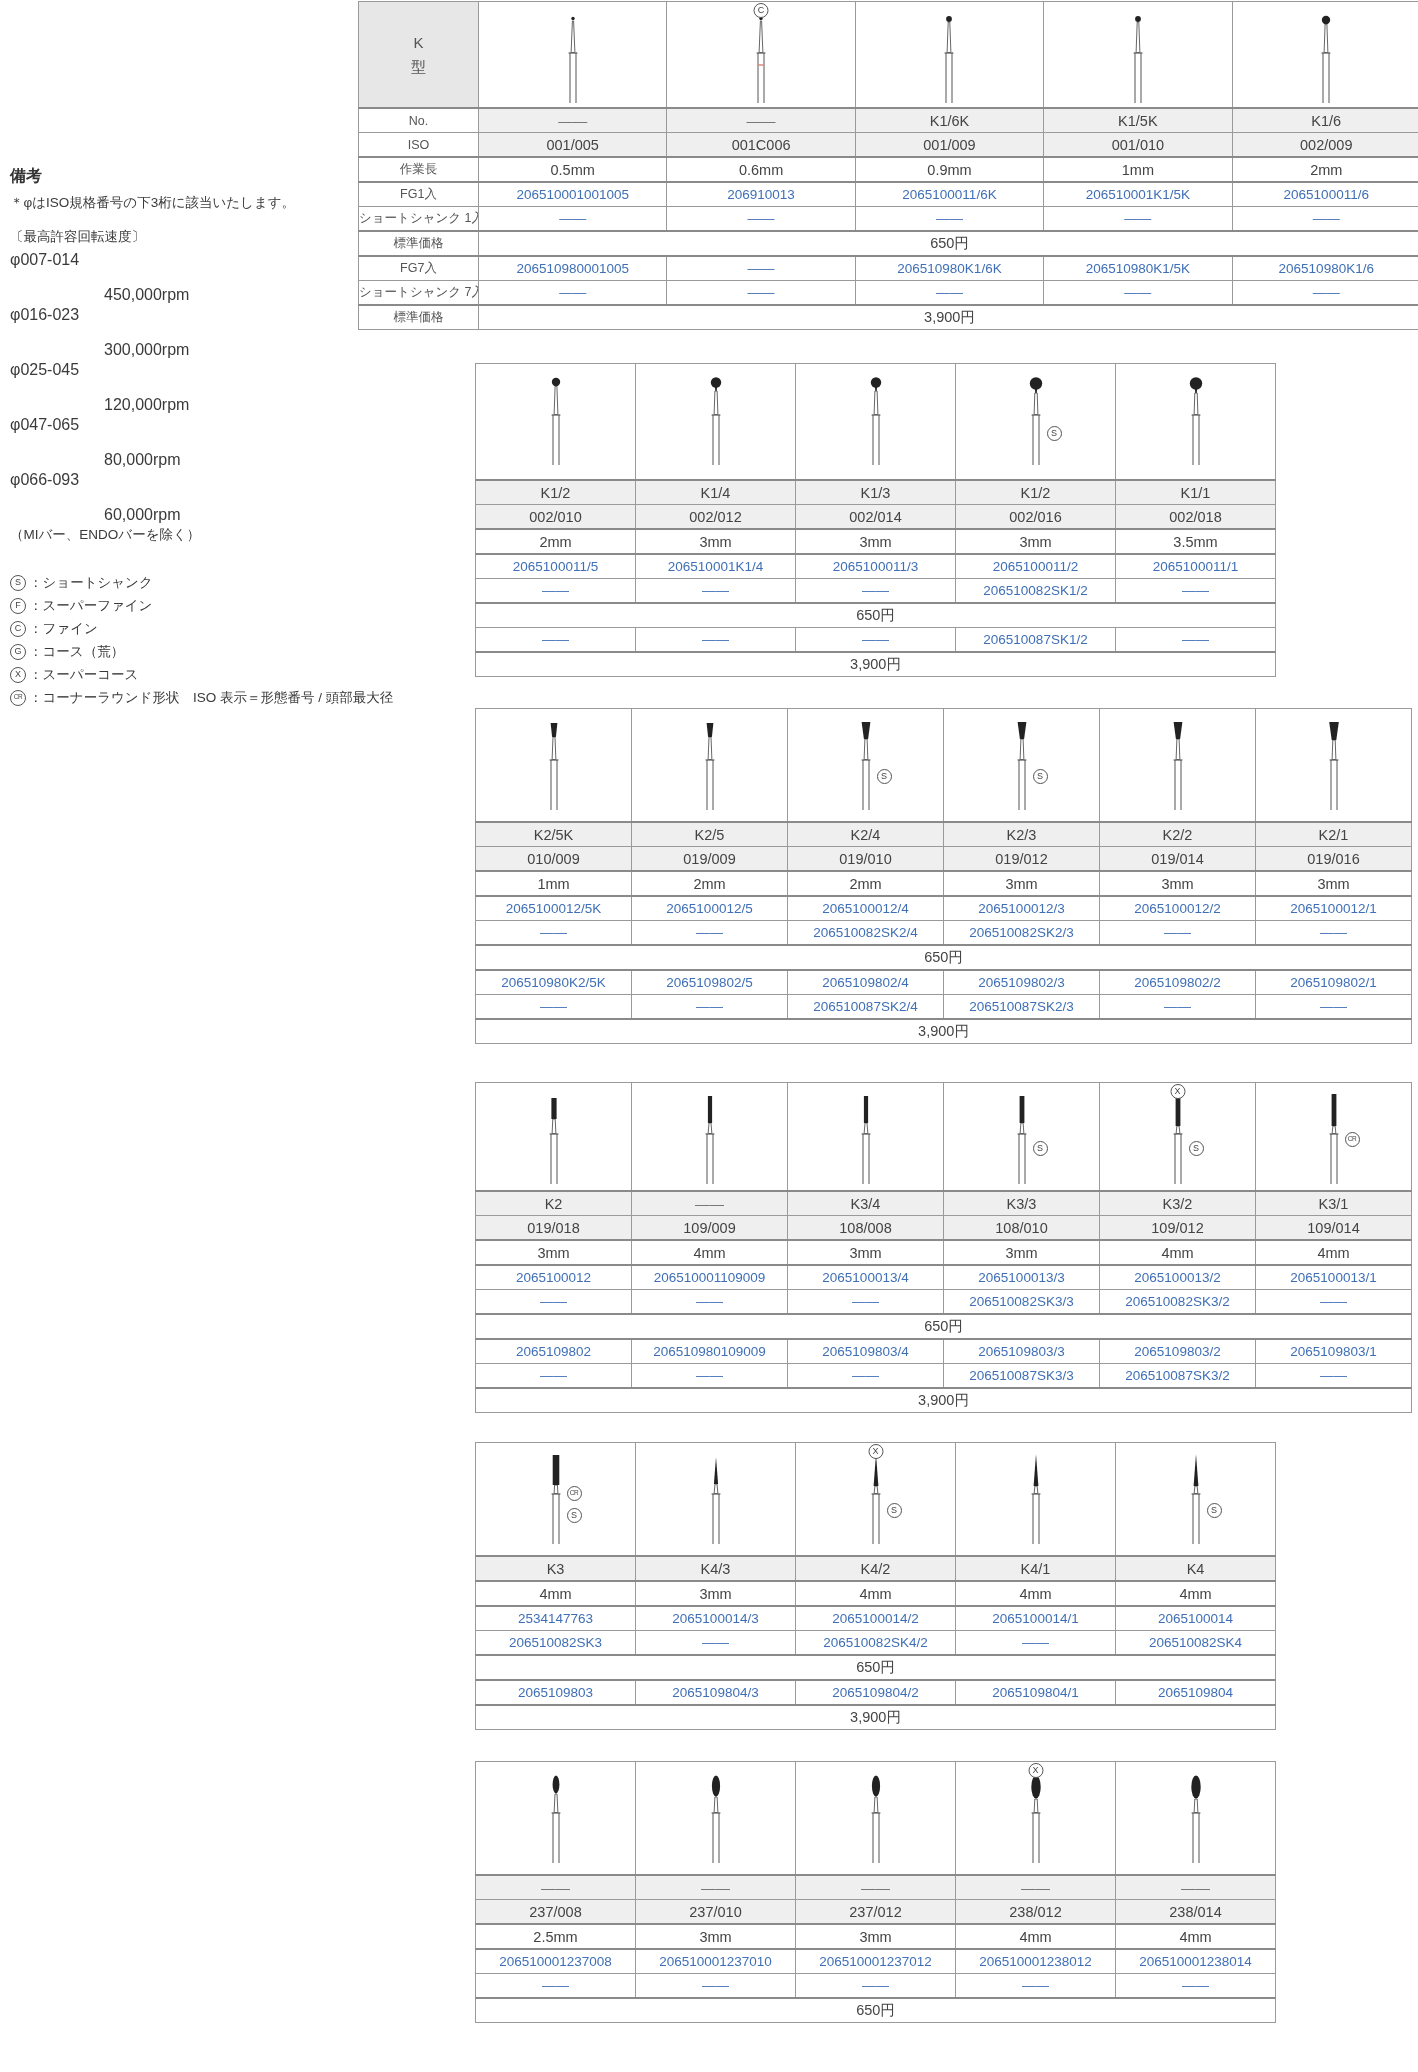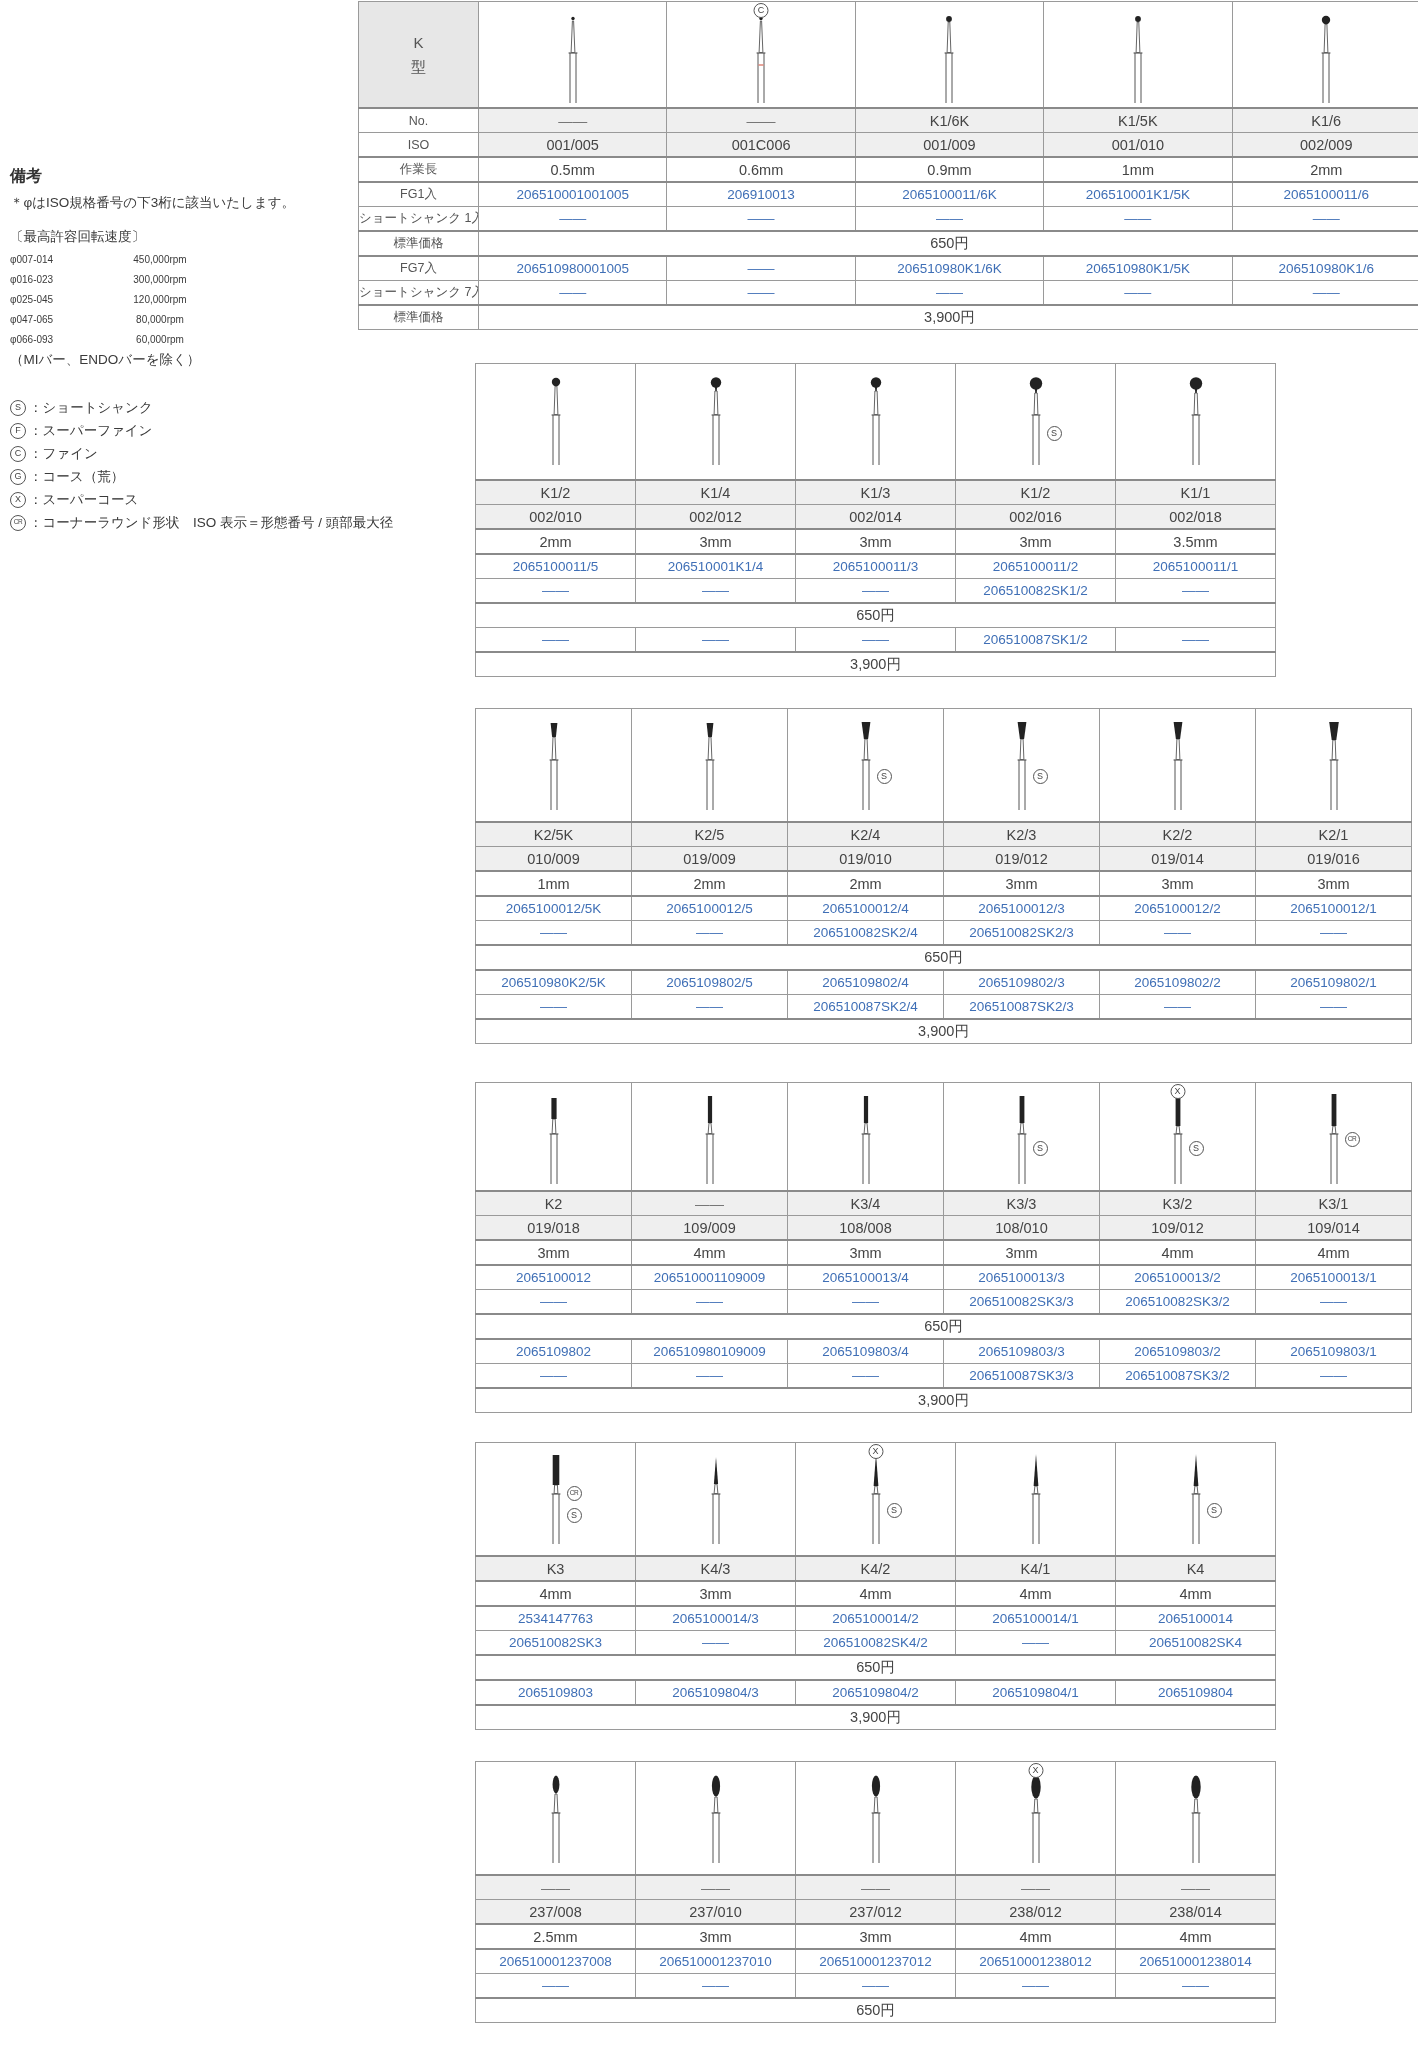--- a/index.html
+++ b/index.html
@@ -6,23 +6,23 @@
   body{
     width:1418px;height:2072px;position:relative;background:#ffffff;
     font-family:"Liberation Sans","DejaVu Sans",sans-serif;color:#3a3a3a;
     overflow:hidden;
   }
   
   .sidebar{position:absolute;left:10px;top:166px;width:455px;}
   .sb-title{font-weight:bold;font-size:16px;color:#333;margin-bottom:7px;}
   .sb-note{font-size:13.5px;margin-bottom:16px;}
   .sb-heading{font-size:13.5px;margin-bottom:4px;}
-  .speed-row{display:flex;font-size:10px;line-height:20px;}
+  .speed-row{display:flex;font-size:16px;line-height:20px;}
   .speed-range{width:94px;}
-  .speed-rpm{width:112px;text-align:center;}
+  .speed-rpm{width:112px;text-align:left;margin-top:35px;}
   .sb-excl{font-size:13.5px;margin-top:1px;}
   .legend{margin-top:27px;}
   .legend-item{display:flex;align-items:center;height:23px;font-size:13.5px;white-space:nowrap;}
   .legend-item .mark{margin-right:3px;width:16px;height:16px;}
   
   .mark{
     display:inline-flex;align-items:center;justify-content:center;
     width:15px;height:15px;border:1.2px solid #555;border-radius:50%;
     font-size:9px;line-height:1;color:#444;background:#fff;box-sizing:border-box;flex:0 0 auto;
   }

